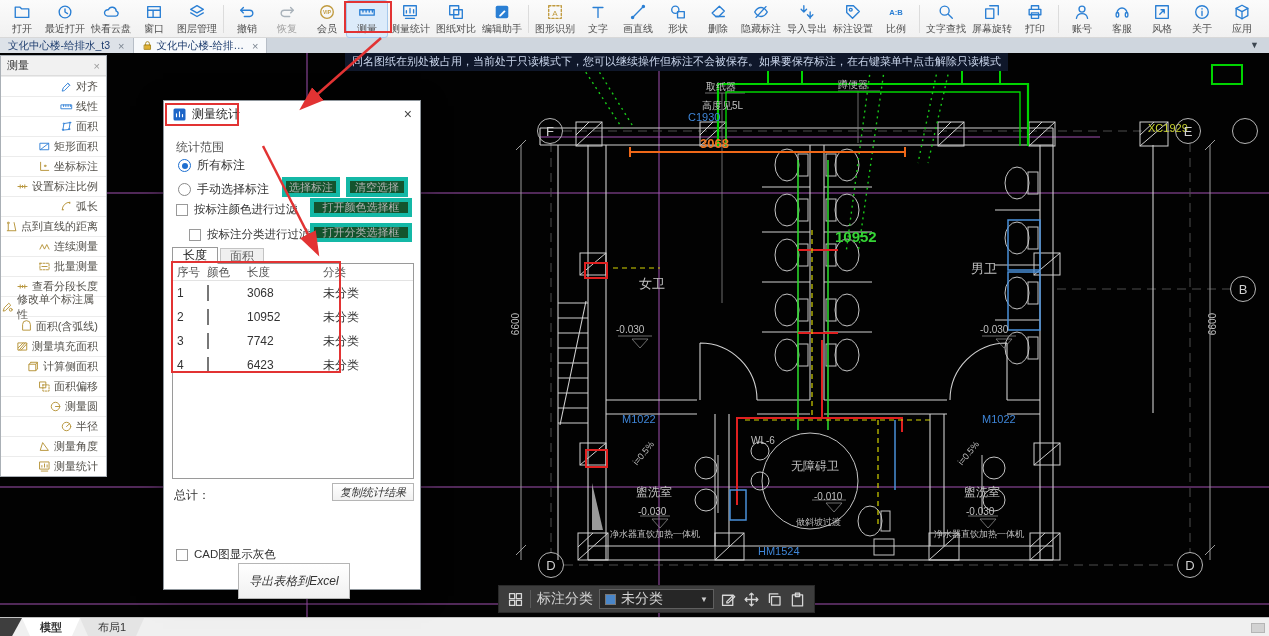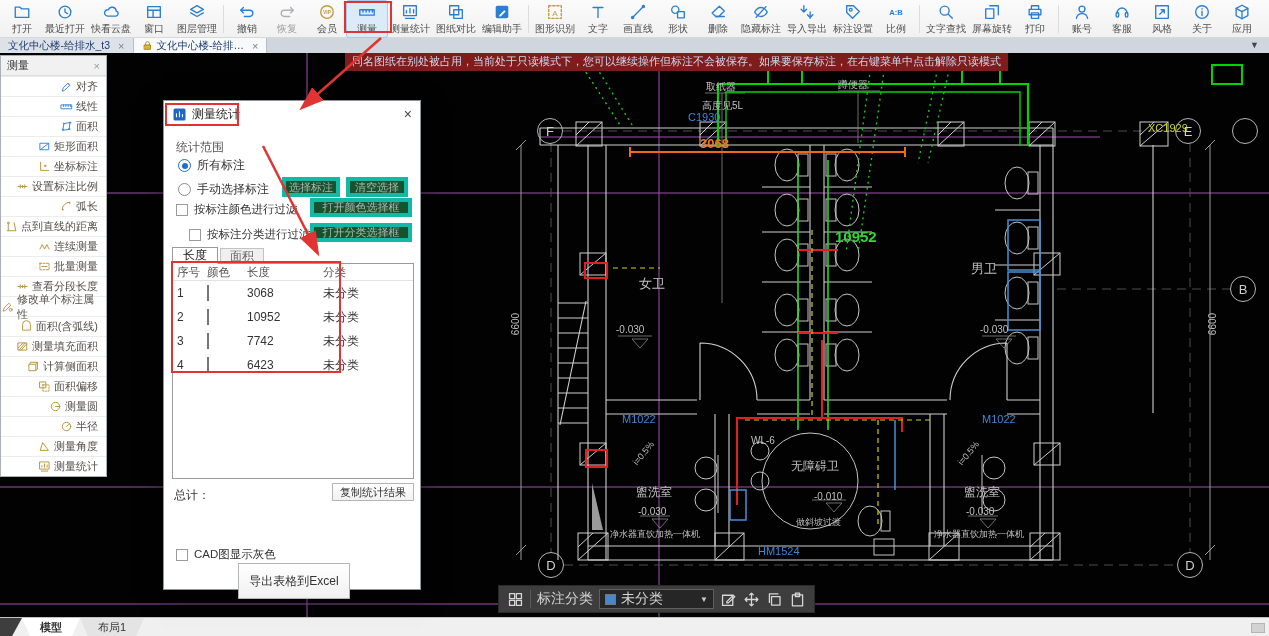--- a/index.html
+++ b/index.html
@@ -35,21 +35,21 @@
 
   
   #canvas { position:absolute; left:0; top:53px; width:1269px; height:564px; background:#020202; }
   #linework { position:absolute; left:0; top:0; z-index:1; }
   #cadlabels { position:absolute; left:0; top:0; width:100%; height:100%; z-index:3; }
   .cadlabel { position:absolute; white-space:nowrap; color:#c0c0c0; line-height:1; }
   .bubble { position:absolute; width:26px; height:26px; border:1px solid #b5b5b5; border-radius:50%;
     color:#cfcfcf; font-size:13px; display:flex; align-items:center; justify-content:center; z-index:3; }
 
   
-  #notifbar { position:absolute; left:345px; top:0; z-index:5; background:#7f1d1d;
+  #notifbar { position:absolute; left:345px; top:0; z-index:5; background:#0f172a;
     color:#cdd9ef; font-size:11px; padding:1px 7px 2px 7px; white-space:nowrap; }
 
   
   #floatbar { position:absolute; left:498px; top:532px; height:28px; z-index:8;
     background:#3d3d3d; border:1px solid #2a2a2a; display:flex; align-items:center;
     gap:6px; padding:0 8px; }
   #floatbar .fic { width:17px; height:17px; line-height:0; color:#d8d8d8; }
   #floatbar .fic svg { width:17px; height:17px; }
   #floatbar .flb { color:#d5d5d5; font-size:14px; white-space:nowrap; }
   #floatbar .fsep { width:1px; height:18px; background:#5a5a5a; }
@@ -84,21 +84,21 @@
   .dlg-label { color:#555; }
   .radio { display:flex; align-items:center; gap:6px; color:#333; }
   .radio .rdot { width:13px; height:13px; border-radius:50%; border:1px solid #8a8a8a; background:#fff; position:relative; }
   .radio.sel .rdot { border-color:#1e6fd0; }
   .radio.sel .rdot::after { content:""; position:absolute; left:2.5px; top:2.5px; width:6px; height:6px;
     border-radius:50%; background:#1e6fd0; }
   .chk { display:flex; align-items:center; gap:6px; color:#333; }
   .chk .cbox { width:12px; height:12px; border:1px solid #9a9a9a; background:#fff; }
   .dbtn { display:inline-flex; align-items:center; justify-content:center;
     border:4px solid #14b8a6; background:#14532d; color:#b4b4b4; font-size:11px; }
-  .dbtn.en { border:1px solid #b5b5b5; background:linear-gradient(#ffffff,#f1f1f1); color:#333; }
+  .dbtn.en { border:1px solid #b5b5b5; background:linear-gradient(#ffffff,#f1f1f1); color:#333;font-style:italic; }
   .dlg-tab { display:inline-flex; align-items:center; justify-content:center; font-size:12px; }
   .dlg-tab.on { border:1px solid #9a9a9a; border-bottom:1px solid #fff; background:#fff;
     color:#222; z-index:2; }
   .dlg-tab.off { border:1px solid #c3c3c3; border-bottom:none; background:#f0f0f0; color:#666; }
   #dlg-tablebox { border:1px solid #9a9a9a; background:#fff; }
   .trow { display:grid; grid-template-columns:30px 40px 76px 1fr; align-items:center;
     height:24px; padding-left:4px; font-size:12px; color:#333; }
   .trow.thead { height:17px; font-size:11.5px; color:#555; border-bottom:1px solid #e3e3e3; }
   .tsw { width:16px; height:12px; border:1px solid #777; }
   #dlg-summary { border:1px solid #cccccc; color:#39555f; font-size:11.5px; line-height:1.55;

